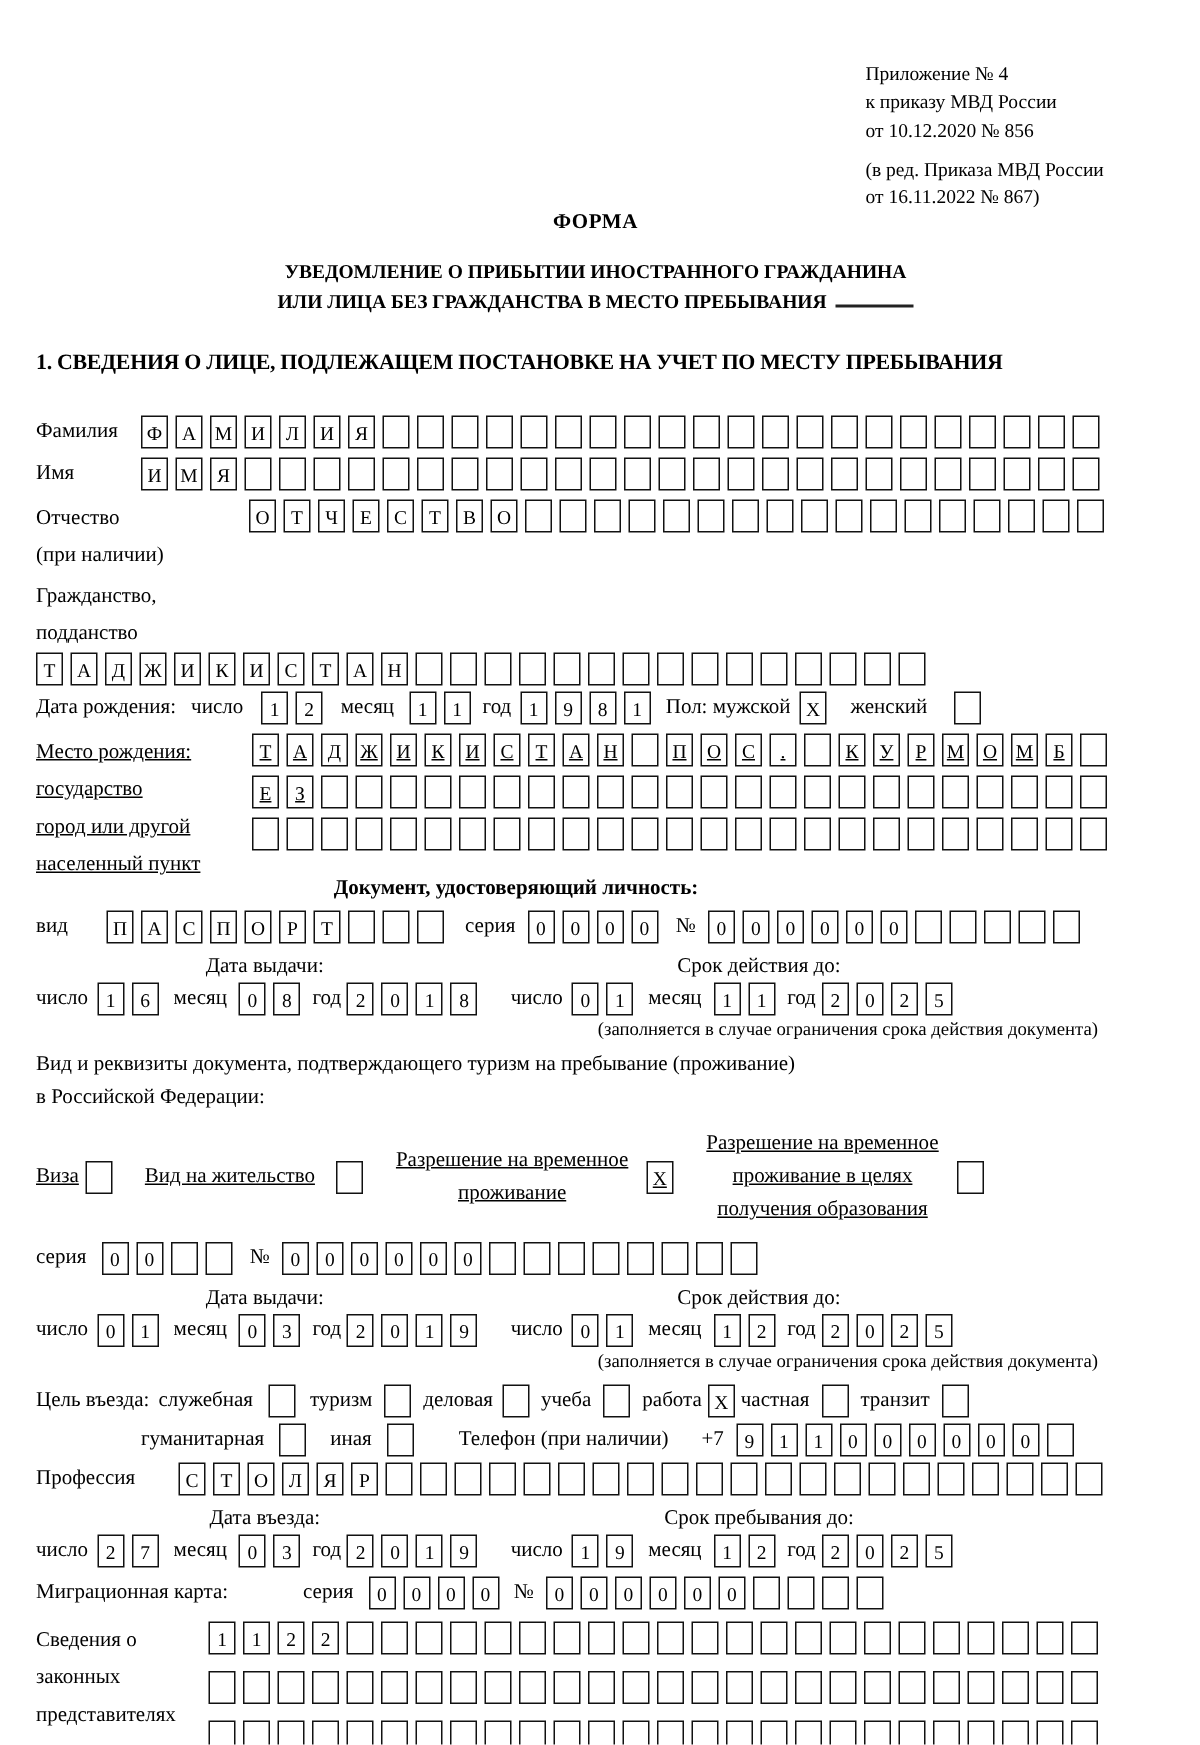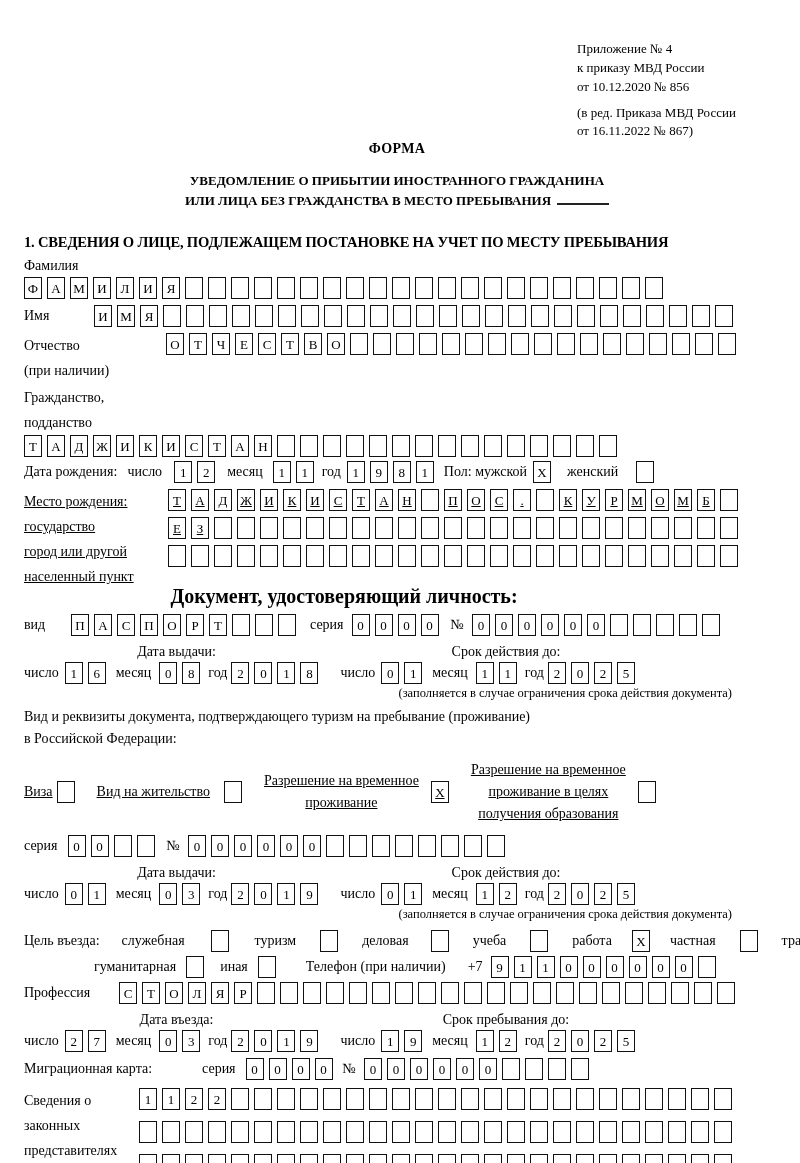--- a/index.html
+++ b/index.html
@@ -32,21 +32,21 @@
   .w-prof{width:95px;flex:none;}
   .w-reps{width:115px;flex:none;}
 
   .ml4{margin-left:4px;} .ml6{margin-left:6px;} .ml8{margin-left:8px;} .ml10{margin-left:10px;}
   .ml12{margin-left:12px;} .ml14{margin-left:14px;} .ml16{margin-left:16px;} .ml18{margin-left:18px;}
   .ml22{margin-left:22px;} .ml30{margin-left:30px;} .ml50{margin-left:50px;} .ml70{margin-left:70px;}
 
   .stack .cells{margin-bottom:6px;}
   .bp-block{height:88px;margin-top:2px;text-decoration:underline;}
 
-  .center-head{font-weight:bold;text-align:center;width:640px;margin:8px 0 6px 0;font-size:20px;}
+  .center-head{font-weight:bold;text-align:center;width:640px;margin:8px 0 6px 0;font-size:14px;}
 
   .dhead{display:flex;margin:8px 0 2px 0;}
   .dh1{width:305px;text-align:center;flex:none;}
   .dh2{width:302px;text-align:center;flex:none;margin-left:26px;}
   .dgroup{display:flex;align-items:center;flex:none;}
   .note{font-size:12.5px;text-align:right;width:708px;margin:2px 0 8px 0;}
 
   .intro{margin:4px 0 8px 0;}
   .visa-row{display:flex;align-items:center;margin:12px 0 10px 0;text-decoration:underline;}
   .opt-block{text-align:center;line-height:22px;}
@@ -66,21 +66,21 @@
 
   <div class="forma">ФОРМА</div>
 
   <div class="title">
     <div>УВЕДОМЛЕНИЕ О ПРИБЫТИИ ИНОСТРАННОГО ГРАЖДАНИНА</div>
     <div><span>ИЛИ ЛИЦА БЕЗ ГРАЖДАНСТВА В МЕСТО ПРЕБЫВАНИЯ</span><span class="uline"></span></div>
   </div>
 
   <div class="sect">1. СВЕДЕНИЯ О ЛИЦЕ, ПОДЛЕЖАЩЕМ ПОСТАНОВКЕ НА УЧЕТ ПО МЕСТУ ПРЕБЫВАНИЯ</div>
 
-  <div class="frow" style="margin-top:4px;flex-direction:column;">
+  <div class="frow" style="margin-top:26px;">
     <div class="lbl w-surname">Фамилия</div>
     <div class="cells">
         <div class="cell">Ф</div>
         <div class="cell">А</div>
         <div class="cell">М</div>
         <div class="cell">И</div>
         <div class="cell">Л</div>
         <div class="cell">И</div>
         <div class="cell">Я</div>
         <div class="cell"></div>
@@ -513,21 +513,21 @@
       <div class="cells ml4">
           <div class="cell">2</div>
           <div class="cell">0</div>
           <div class="cell">2</div>
           <div class="cell">5</div>
         </div>
     </div>
   </div>
   <div class="note">(заполняется в случае ограничения срока действия документа)</div>
 
-  <div class="frow ac" style="margin-bottom:4px;gap:16px;">
+  <div class="frow ac" style="margin-bottom:4px;">
     <span class="lbl">Цель въезда:</span>
     <span class="lbl ml6">служебная</span>
     <div class="cells ml10">
         <div class="cell"></div>
       </div>
     <span class="lbl ml10">туризм</span>
     <div class="cells ml8">
         <div class="cell"></div>
       </div>
     <span class="lbl ml8">деловая</span>

